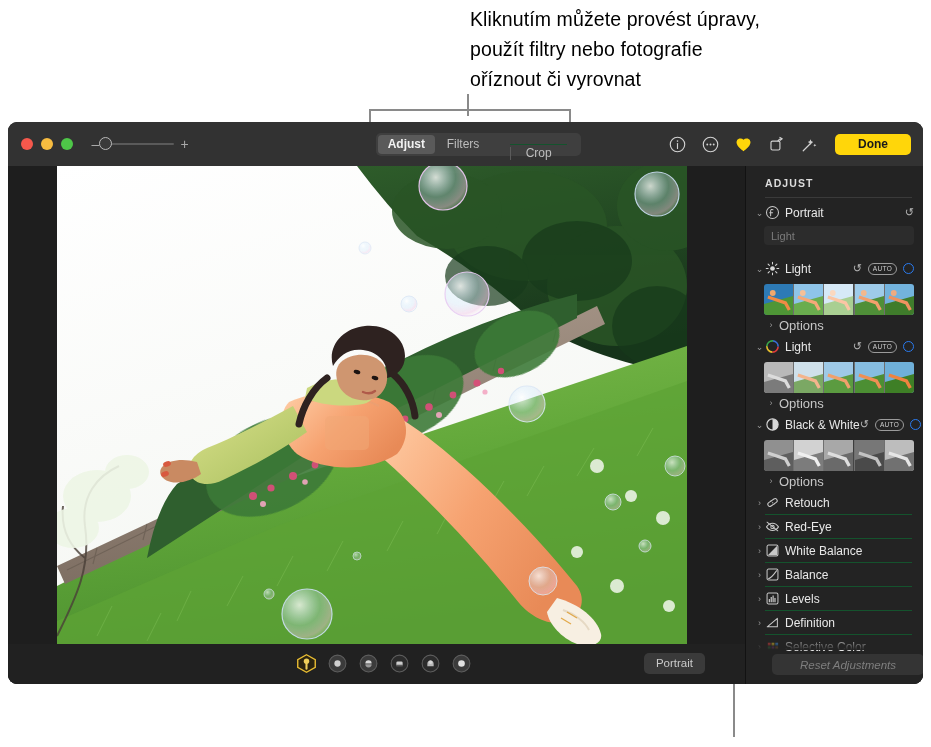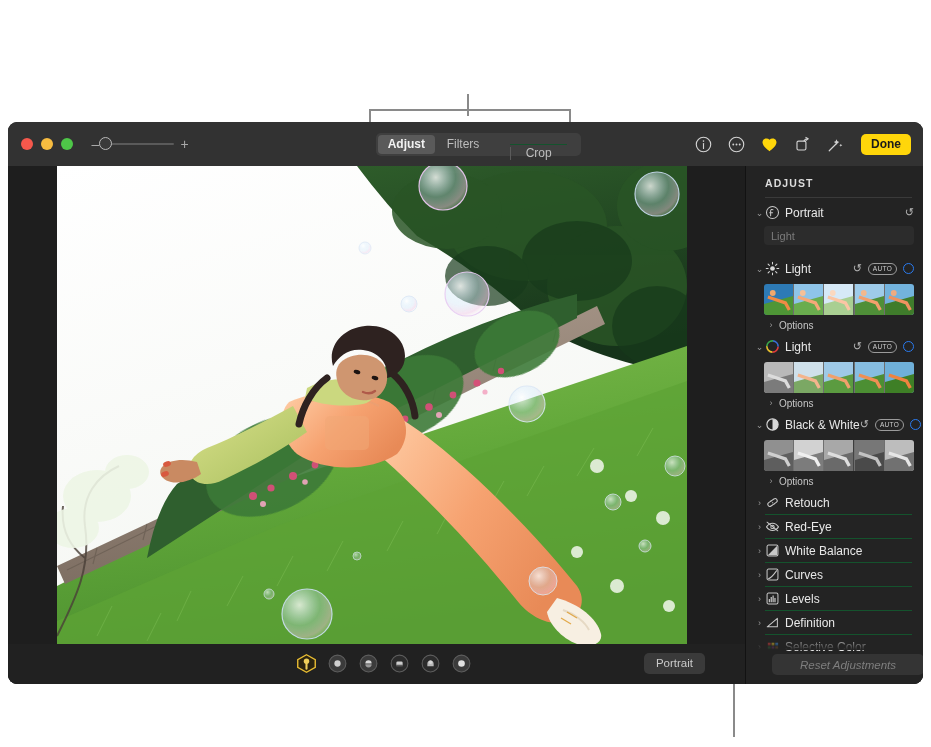--- a/index.html
+++ b/index.html
@@ -50,21 +50,21 @@
   }
   .seg-item.active{background:#5a5a5a;color:#f2f2f2;font-weight:bold;}
   .seg-item.sep:before{
     content:"";position:absolute;left:0;top:3px;width:1px;height:13px;background:#5b5b5b;
   }
 
   .tools{position:absolute;right:12px;top:9px;height:26px;display:flex;align-items:center;gap:14px;}
   .ticon{width:19px;height:19px;display:block;}
   .done{
     background:#ffd60a;color:#1a1a1a;font-size:12px;font-weight:bold;
-    border-radius:5px;padding:4px 10px;line-height:13px;margin-left:2px;
+    border-radius:5px;padding:4px 23px;line-height:13px;margin-left:2px;
   }
 
   
   .content{position:absolute;left:0;top:44px;width:915px;height:518px;background:#1e1e1e;}
   .photo-area{position:absolute;left:0;top:0;width:737px;height:478px;background:#1e1e1e;}
   .photo{
     position:absolute;left:49px;top:0px;width:630px;height:478px;overflow:hidden;background:#fff;
   }
   .bottombar{position:absolute;left:0;top:478px;width:737px;height:40px;background:#212121;}
 
@@ -106,37 +106,40 @@
   .sub-field .k.dim{color:#7b7b7b;}
   .sub-field .v{color:#ededed;font-size:11px;}
   .caret{width:1px;height:13px;background:#e6e6e6;position:absolute;right:10px;}
 
   .thumbs{display:flex;margin:4px 10px 0 18px;height:31px;border-radius:3px;overflow:hidden;}
   .thumb{flex:1;position:relative;overflow:hidden;border-right:1px solid rgba(255,255,255,.35);}
   .thumb:last-child{border-right:none;}
 
   .options-row{display:flex;align-items:center;height:20px;padding-left:20px;}
   .options-row .chev{width:10px;flex:0 0 10px;}
-  .options-row .lbl{color:#c6c6c6;font-size:10px;margin-left:3px;}
+  .options-row .lbl{color:#c6c6c6;font-size:13px;margin-left:3px;}
 
   .sep{height:1px;background:#14532d;margin:0 12px 0 19px;}
 
   .reset-btn-wrap{position:absolute;left:13px;bottom:9px;width:178px;display:flex;justify-content:center;font-style:italic;}
   .reset-btn{
     width:152px;height:21px;border-radius:5px;background:#343434;color:#7e7e7e;
     font-size:11.5px;display:flex;align-items:center;justify-content:center;
   }
   .panel-fade{position:absolute;left:0;bottom:34px;width:178px;height:14px;
     background:linear-gradient(to bottom,rgba(35,35,35,0),#232323);}
 </style>
 </head>
 <body>
 
 <div class="root">
 
+  <div class="callout-text" id="callout-top">Kliknutím můžete provést úpravy,
+použít filtry nebo fotografie
+oříznout či vyrovnat</div>
   <div class="leader" style="left:467px;top:94px;width:1.6px;height:22px;"></div>
   <div class="leader" style="left:369px;top:109px;width:202px;height:1.6px;"></div>
   <div class="leader" style="left:369px;top:109px;width:1.6px;height:14px;"></div>
   <div class="leader" style="left:569px;top:109px;width:1.6px;height:14px;"></div>
 
   <div class="leader" style="left:733px;top:684px;width:1.6px;height:53px;"></div>
   <div class="leader" style="left:733px;top:345px;width:12px;height:1.6px;"></div>
   <div class="leader" style="left:744px;top:167px;width:1.6px;height:483px;"></div>
   <div class="leader" style="left:744px;top:167px;width:13px;height:1.6px;"></div>
   <div class="leader" style="left:744px;top:648px;width:13px;height:1.6px;"></div>
@@ -654,21 +657,21 @@
           <div class="sep"></div>
 
           <div class="row">
             <div class="chev">›</div>
             <span class="rowicon">
               <svg viewBox="0 0 16 16" fill="none" stroke="#c8c8c8" stroke-width="1.1">
                 <rect x="2.2" y="2.2" width="11.6" height="11.6" rx="1.6"></rect>
                 <path d="M3.4 12.6 C6.6 12 8.4 9.4 12.6 3.6"></path>
               </svg>
             </span>
-            <span class="rowlabel">Curves</span>
+            <span class="rowlabel">Balance</span>
           </div>
           <div class="sep"></div>
 
           <div class="row">
             <div class="chev">›</div>
             <span class="rowicon">
               <svg viewBox="0 0 16 16">
                 <rect x="2.2" y="2.2" width="11.6" height="11.6" rx="1.6" fill="none" stroke="#c8c8c8" stroke-width="1.1"></rect>
                 <g fill="#c8c8c8">
                   <rect x="4" y="8.6" width="1.3" height="3.4"></rect>

